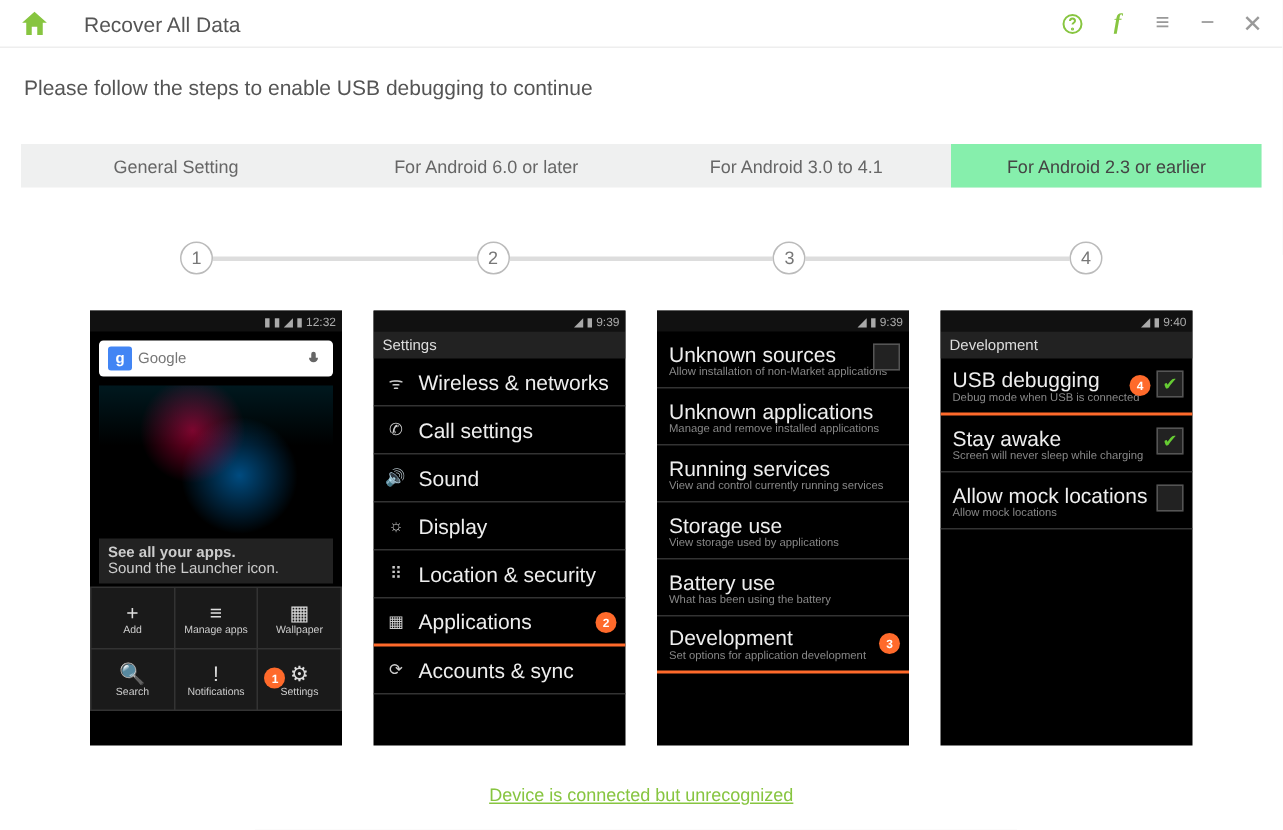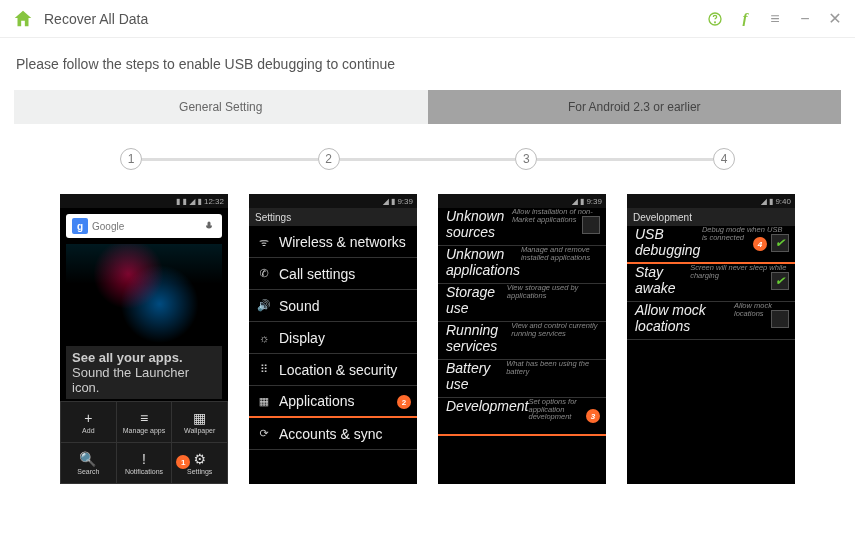--- a/index.html
+++ b/index.html
@@ -1,55 +1,55 @@
 <!DOCTYPE html>
 <html><head>
 <meta charset="utf-8">
 <style>
 * { margin: 0; padding: 0; box-sizing: border-box; font-family: -apple-system, "Segoe UI", Arial, sans-serif; }
 body { background: #f5f5f5; width: 855px; height: 553px; overflow: hidden; }
 .window { width: 855px; height: 553px; background: #fff; display: flex; flex-direction: column; }
 
 .titlebar { height: 38px; display: flex; align-items: center; padding: 0 12px; border-bottom: 1px solid #eee; }
 .home-icon { width: 22px; height: 22px; margin-right: 10px; }
-.title-text { font-size: 14px; color: #555; flex: 1; }
+.title-text { font-size: 14px; color: #555; flex: 1; margin-left: 12px; }
 .title-actions { display: flex; align-items: center; gap: 14px; }
 .title-actions .ic { width: 16px; height: 16px; color: #87c540; cursor: pointer; display: flex; align-items: center; justify-content: center; font-size: 15px; }
 .title-actions .gray { color: #999; font-size: 16px; }
 
 .instruction { padding: 18px 16px 14px; font-size: 14px; color: #555; }
 
-.tabs { display: flex; background: #eff0f0; height: 34px; margin: 4px 14px; }
+.tabs { display: flex; background: #eff0f0; height: 34px; margin: 16px 14px; }
 .tab { flex: 1; display: flex; align-items: center; justify-content: center; font-size: 12px; color: #666; cursor: pointer; }
-.tab.active { background: #a3a3a3; color: #444; }
+.tab.active { background: #86efac; color: #444; }
 
 .stepper { display: flex; align-items: center; justify-content: space-between; padding: 20px 120px 16px; }
 .stepnum { width: 22px; height: 22px; border: 1.5px solid #bbb; border-radius: 50%; display: flex; align-items: center; justify-content: center; font-size: 12px; color: #777; background: #fff; z-index: 2; }
 .stepbar { flex: 1; height: 3px; background: #ddd; }
 
 .screens { display: flex; justify-content: space-between; padding: 8px 60px 10px; gap: 20px; }
 .phone { width: 168px; height: 290px; background: #000; color: #ccc; font-size: 9px; position: relative; overflow: hidden; }
 .statusbar { height: 14px; background: #111; display: flex; align-items: center; justify-content: flex-end; padding: 0 4px; font-size: 8px; color: #aaa; gap: 2px; }
 .pheader { height: 18px; background: #222; color: #ddd; font-size: 10px; padding: 2px 6px; display: flex; align-items: center; }
 
 
 .home-search { margin: 6px; height: 24px; background: #fff; border-radius: 3px; display: flex; align-items: center; padding: 0 6px; gap: 4px; }
 .gbadge { width: 16px; height: 16px; background: #4285f4; color: #fff; border-radius: 2px; display: flex; align-items: center; justify-content: center; font-size: 10px; font-weight: bold; }
 .gtext { color: #777; font-size: 10px; flex: 1; }
 .mic { width: 14px; height: 14px; display: flex; align-items: center; justify-content: center; }
 .glow { height: 100px; background: linear-gradient(to bottom, rgba(0,200,255,.12), transparent 40%), radial-gradient(circle at 40% 30%, rgba(255,0,80,.5), transparent 30%), radial-gradient(circle at 60% 60%, rgba(0,150,255,.5), transparent 35%); margin: 0 6px; }
-.hint { background: #222; padding: 4px 6px; font-size: 13px; color: #ccc; margin: 2px 6px 0; }
+.hint { background: #222; padding: 4px 6px; font-size: 10px; color: #ccc; margin: 2px 6px 0; }
 .dock { display: grid; grid-template-columns: repeat(3,1fr); grid-template-rows: repeat(2,1fr); gap: 1px; background: #333; padding: 1px; margin-top: 2px; }
 .dock-item { background: #1a1a1a; height: 40px; display: flex; flex-direction: column; align-items: center; justify-content: center; font-size: 7px; color: #ccc; position: relative; }
 .dock-ic { font-size: 14px; color: #ddd; margin-bottom: 1px; }
 .badge { position: absolute; width: 14px; height: 14px; background: #ff6a2b; border-radius: 50%; display: flex; align-items: center; justify-content: center; font-size: 8px; color: #fff; font-weight: bold; }
 
 
 .srow { height: 32px; border-bottom: 1px solid #333; display: flex; align-items: center; padding: 0 8px; gap: 8px; position: relative; }
-.srow.tall { height: 38px; flex-direction: row; align-items: flex-start; justify-content: center; gap: 0; font-style: italic; }
+.srow.tall { height: 38px; flex-direction: column; align-items: flex-start; justify-content: center; gap: 0; }
 .srow .ricon { width: 14px; display: flex; justify-content: center; color: #ccc; font-size: 11px; }
 .srow .rlabel { color: #eee; font-size: 14px; }
 .srow .rsub { color: #888; font-size: 7.5px; line-height: 1; }
 .srow.hl { border-bottom: 2px solid #ff6a2b; }
 .checkbox { width: 18px; height: 18px; border: 1px solid #555; background: #222; position: absolute; right: 6px; top: 8px; display: flex; align-items: center; justify-content: center; color: #6c3; font-size: 12px; }
 
 .footer { text-align: center; padding: 14px 0; }
 .footer a { color: #87c540; font-size: 12px; text-decoration: underline; cursor: pointer; }
 </style>
 </head>
@@ -75,20 +75,22 @@
       <span class="ic gray">≡</span>
       <span class="ic gray">−</span>
       <span class="ic gray">✕</span>
     </div>
   </div>
 
   <div class="instruction">Please follow the steps to enable USB debugging to continue</div>
 
   <div class="tabs">
     <div class="tab">General Setting</div>
+    <div class="tab">For Android 6.0 or later</div>
+    <div class="tab">For Android 3.0 to 4.1</div>
     <div class="tab active">For Android 2.3 or earlier</div>
   </div>
 
   <div class="stepper">
     <div class="stepnum">1</div>
     <div class="stepbar"></div>
     <div class="stepnum">2</div>
     <div class="stepbar"></div>
     <div class="stepnum">3</div>
     <div class="stepbar"></div>
@@ -191,26 +193,26 @@
       <div class="srow tall">
           <span class="rlabel">Unknown sources</span>
           <span class="rsub">Allow installation of non-Market applications</span>
           <span class="checkbox"></span>
         </div>
       <div class="srow tall">
           <span class="rlabel">Unknown applications</span>
           <span class="rsub">Manage and remove installed applications</span>
         </div>
       <div class="srow tall">
+          <span class="rlabel">Running services</span>
+          <span class="rsub">View and control currently running services</span>
+        </div>
+      <div class="srow tall">
           <span class="rlabel">Storage use</span>
           <span class="rsub">View storage used by applications</span>
-        </div>
-      <div class="srow tall">
-          <span class="rlabel">Running services</span>
-          <span class="rsub">View and control currently running services</span>
         </div>
       <div class="srow tall">
           <span class="rlabel">Battery use</span>
           <span class="rsub">What has been using the battery</span>
         </div>
       <div class="srow tall hl">
           <span class="rlabel">Development</span>
           <span class="rsub">Set options for application development</span>
           <span class="badge" style="right:6px;top:11px">3</span>
         </div>
@@ -235,13 +237,16 @@
         </div>
       <div class="srow tall">
           <span class="rlabel">Allow mock locations</span>
           <span class="rsub">Allow mock locations</span>
           <span class="checkbox"></span>
         </div>
     </div>
 
   </div>
 
+  <div class="footer">
+    <a>Device is connected but unrecognized</a>
+  </div>
 </div>
 
 </body></html>

